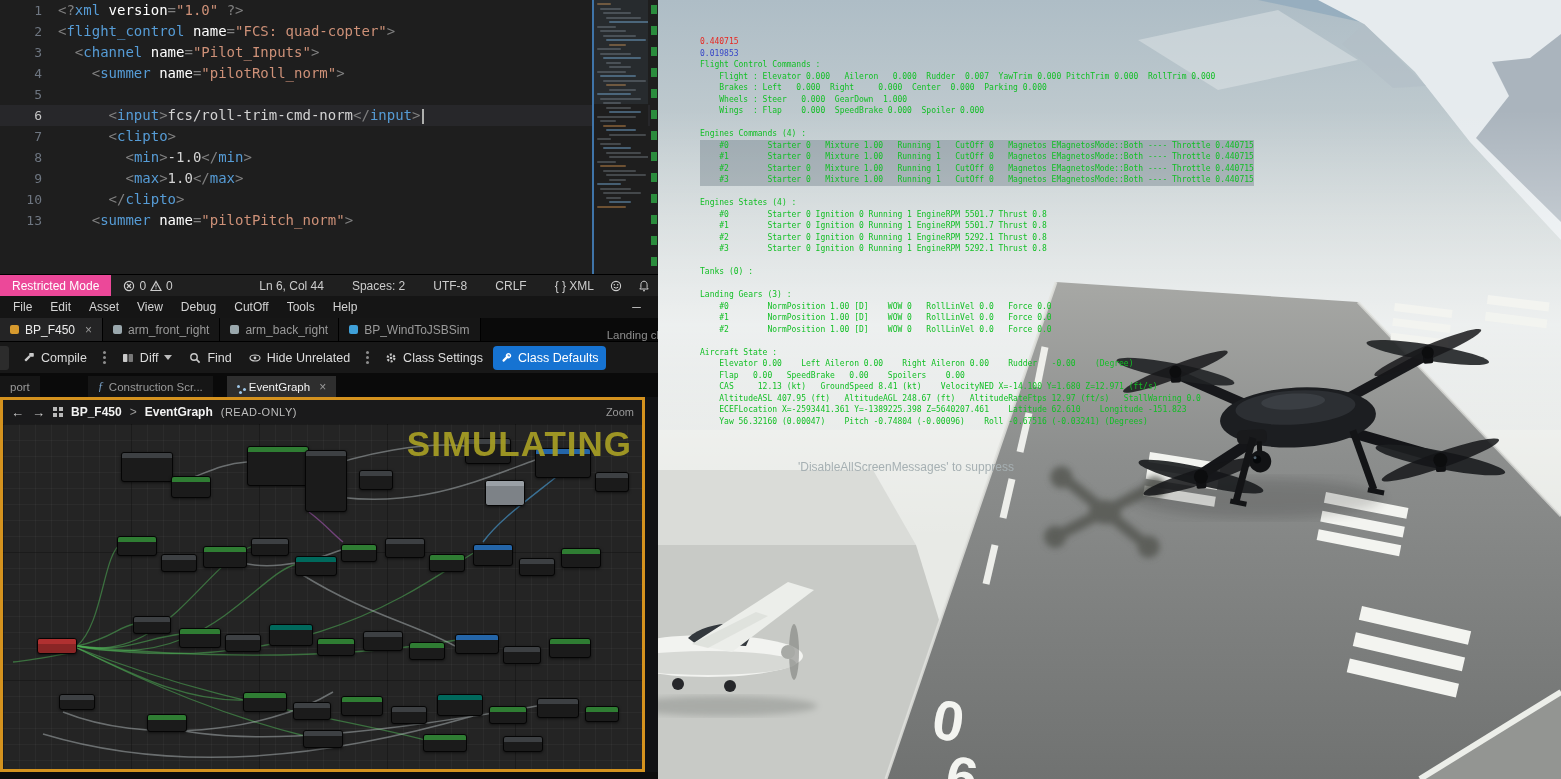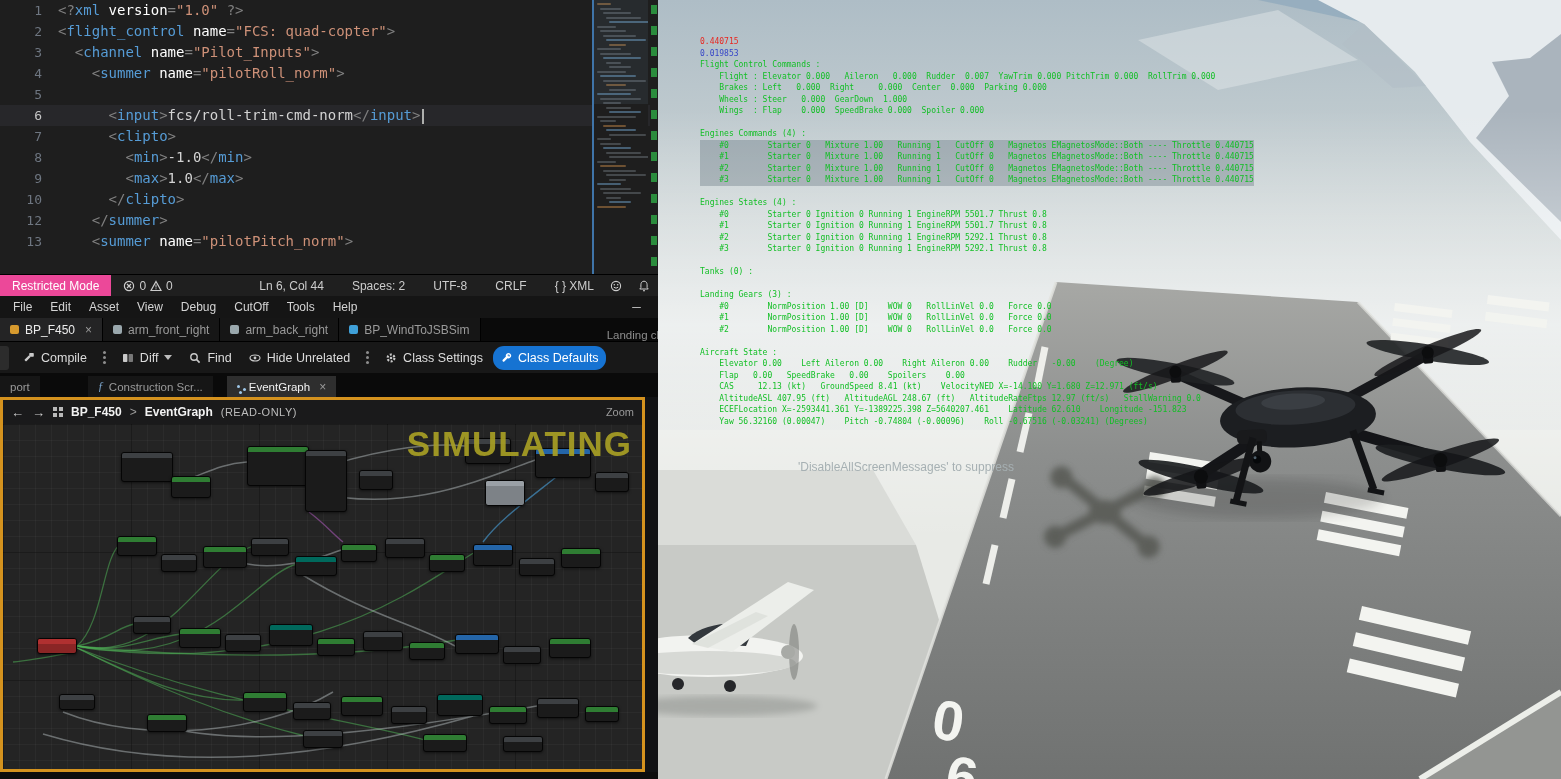--- a/index.html
+++ b/index.html
@@ -50,21 +50,21 @@
   .tab-icon { width:9px; height:9px; border-radius:2px; }
   .tab-close { color:#9a9a9a; margin-left:4px; font-size:12px; }
   .parent-class { margin-left:auto; display:flex; align-items:center; gap:5px; padding-right:10px; font-size:11.5px; color:#8d8d8d; }
   .pc-value { color:#e4e4e4; text-decoration:underline; }
 
   .ue-toolbar { height:32px; background:#181818; border-top:1px solid #000; display:flex; align-items:center; padding:0 6px; gap:3px; }
   .edge-ico { width:9px; height:24px; background:#2c2c2c; border-radius:0 3px 3px 0; margin-left:-6px; margin-right:4px; }
   .tb-btn { display:flex; align-items:center; gap:6px; padding:0 7px; height:26px; background:none; border:none;
     color:#dcdcdc; font-size:12.5px; font-family:inherit; }
   .tb-btn .ico { width:12px; height:12px; fill:#c9c9c9; stroke:#c9c9c9; stroke-width:0; }
-  .tb-btn.primary { background:#1673d2; border-radius:11px; color:#fff; height:24px; }
+  .tb-btn.primary { background:#1673d2; border-radius:4px; color:#fff; height:24px; }
   .tb-btn.primary .ico { fill:#fff; stroke:#fff; }
   .caret-down { width:0; height:0; border-left:4px solid transparent; border-right:4px solid transparent; border-top:5px solid #bdbdbd; }
   .kebab { width:3px; height:3px; border-radius:50%; background:#8d8d8d; box-shadow:0 -5px 0 #8d8d8d, 0 5px 0 #8d8d8d; margin:0 6px; }
   .overflow { margin-left:auto; color:#cfcfcf; font-size:15px; padding-right:6px; }
 
   .ue-subtabs { height:24px; background:#0a0a0a; display:flex; align-items:flex-end; }
   .sub-tab { display:flex; align-items:center; gap:5px; height:21px; padding:0 10px; background:#161616;
     color:#9a9a9a; font-size:11.5px; }
   .sub-tab.active { background:#2e2e2e; color:#f0f0f0; }
   .sub-tab:nth-child(2) { margin-left:48px; }
@@ -124,21 +124,20 @@
           <div class="code-line"><span class="gutter">1</span><span class="code-text"><span class="tok-p">&lt;?</span><span class="tok-t">xml</span><span class="tok-w"> </span><span class="tok-a">version</span><span class="tok-p">=</span><span class="tok-s">"1.0"</span><span class="tok-w"> </span><span class="tok-p">?&gt;</span></span></div>
           <div class="code-line"><span class="gutter">2</span><span class="code-text"><span class="tok-p">&lt;</span><span class="tok-t">flight_control</span><span class="tok-w"> </span><span class="tok-a">name</span><span class="tok-p">=</span><span class="tok-s">"FCS: quad-copter"</span><span class="tok-p">&gt;</span></span></div>
           <div class="code-line"><span class="gutter">3</span><span class="code-text"><span class="tok-w">  </span><span class="tok-p">&lt;</span><span class="tok-t">channel</span><span class="tok-w"> </span><span class="tok-a">name</span><span class="tok-p">=</span><span class="tok-s">"Pilot_Inputs"</span><span class="tok-p">&gt;</span></span></div>
           <div class="code-line"><span class="gutter">4</span><span class="code-text"><span class="tok-w">    </span><span class="tok-p">&lt;</span><span class="tok-t">summer</span><span class="tok-w"> </span><span class="tok-a">name</span><span class="tok-p">=</span><span class="tok-s">"pilotRoll_norm"</span><span class="tok-p">&gt;</span></span></div>
           <div class="code-line"><span class="gutter">5</span></div>
           <div class="code-line current"><span class="gutter">6</span><span class="code-text"><span class="tok-w">      </span><span class="tok-p">&lt;</span><span class="tok-t">input</span><span class="tok-p">&gt;</span><span class="tok-w">fcs/roll-trim-cmd-norm</span><span class="tok-p">&lt;/</span><span class="tok-t">input</span><span class="tok-p">&gt;</span><span class="caret"></span></span></div>
           <div class="code-line"><span class="gutter">7</span><span class="code-text"><span class="tok-w">      </span><span class="tok-p">&lt;</span><span class="tok-t">clipto</span><span class="tok-p">&gt;</span></span></div>
           <div class="code-line"><span class="gutter">8</span><span class="code-text"><span class="tok-w">        </span><span class="tok-p">&lt;</span><span class="tok-t">min</span><span class="tok-p">&gt;</span><span class="tok-w">-1.0</span><span class="tok-p">&lt;/</span><span class="tok-t">min</span><span class="tok-p">&gt;</span></span></div>
           <div class="code-line"><span class="gutter">9</span><span class="code-text"><span class="tok-w">        </span><span class="tok-p">&lt;</span><span class="tok-t">max</span><span class="tok-p">&gt;</span><span class="tok-w">1.0</span><span class="tok-p">&lt;/</span><span class="tok-t">max</span><span class="tok-p">&gt;</span></span></div>
           <div class="code-line"><span class="gutter">10</span><span class="code-text"><span class="tok-w">      </span><span class="tok-p">&lt;/</span><span class="tok-t">clipto</span><span class="tok-p">&gt;</span></span></div>
-          <div class="code-line"><span class="gutter">12</span><span class="code-text"><span class="tok-w">    </span><span class="tok-p">&lt;/</span><span class="tok-t">summer</span><span class="tok-p">&gt;</span></span></div>
           <div class="code-line"><span class="gutter">13</span><span class="code-text"><span class="tok-w">    </span><span class="tok-p">&lt;</span><span class="tok-t">summer</span><span class="tok-w"> </span><span class="tok-a">name</span><span class="tok-p">=</span><span class="tok-s">"pilotPitch_norm"</span><span class="tok-p">&gt;</span></span></div>
         </div>
       <div class="minimap-wrap">
         <div id="minimap">
             <div class="mm-bar" style="width: 14px; margin-left: 3px; background: rgb(124, 91, 54);"></div>
             <div class="mm-bar" style="width: 21px; margin-left: 6px; background: rgb(75, 80, 84);"></div>
             <div class="mm-bar" style="width: 28px; margin-left: 9px; background: rgb(75, 80, 84);"></div>
             <div class="mm-bar" style="width: 35px; margin-left: 12px; background: rgb(75, 80, 84);"></div>
             <div class="mm-bar" style="width: 42px; margin-left: 15px; background: rgb(78, 107, 130);"></div>
             <div class="mm-bar" style="width: 19px; margin-left: 3px; background: rgb(75, 80, 84);"></div>

